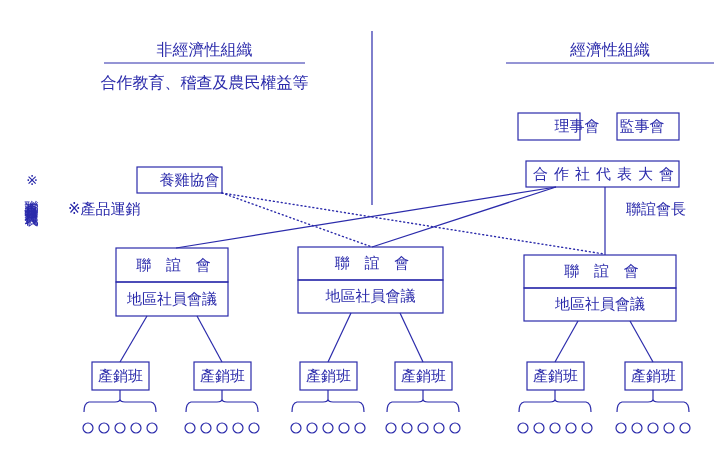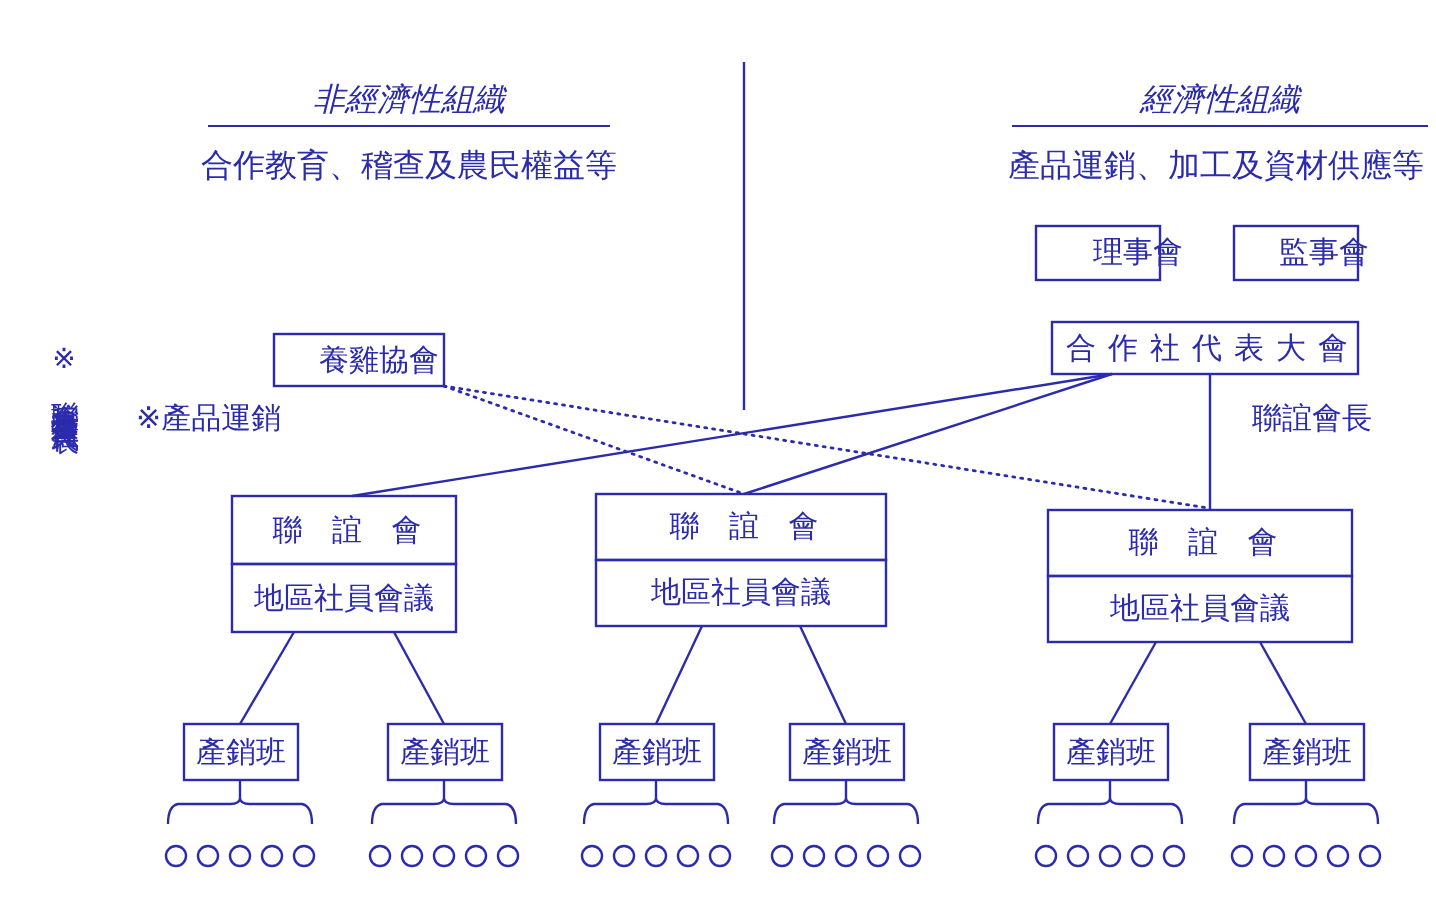--- a/index.html
+++ b/index.html
@@ -26,21 +26,20 @@
   }
   .txt {
     position: absolute;
     color: #2b2bab;
     white-space: nowrap;
     line-height: 1;
   }
   .hdr-title {
     font-size: 16px;
     text-align: center;
-    font-style: italic;
   }
   .hdr-sub {
     font-size: 16px;
     text-align: center;
   }
   .boxlabel {
     position: absolute;
     display: flex;
     align-items: center;
     justify-content: center;
@@ -157,24 +156,23 @@
         <circle cx="653" cy="428" r="5"></circle>
         <circle cx="669" cy="428" r="5"></circle>
         <circle cx="685" cy="428" r="5"></circle>
     </g>
   </svg>
 
   <div class="txt hdr-title" style="left:104px; top:42px; width:201px;">非經濟性組織</div>
   <div class="txt hdr-sub" style="left:84px; top:75px; width:241px;">合作教育、稽查及農民權益等</div>
 
   <div class="txt hdr-title" style="left:506px; top:42px; width:208px;text-align:center;">經濟性組織</div>
-  <div class="txt hdr-sub" style="left:498px; top:75px; width:220px;">產品運銷、加工及資材供應等</div>
 
-  <div class="boxlabel" style="left:538px; top:113px; width:62px; height:27px;">理事會</div>
-  <div class="boxlabel" style="left:617px; top:113px; width:50px; height:27px;padding-left:20px;">監事會</div>
+  <div class="boxlabel" style="left:518px; top:113px; width:62px; height:27px;padding-left:28px;">理事會</div>
+  <div class="boxlabel" style="left:617px; top:113px; width:50px; height:27px;">監事會</div>
 
   <div class="boxlabel spaced-wide" style="left:530px; top:161px; width:153px; height:26px;">合作社代表大會</div>
 
   <div class="boxlabel" style="left:137px; top:167px; width:105px; height:26px;">養雞協會</div>
 
   <div class="txt note-small" style="left:68px; top:202px;">※產品運銷</div>
 
   <div class="txt note-small" style="left:626px; top:202px;">聯誼會長</div>
 
   <div class="vert-note" style="left:22px; top:172px;">※聯誼會長為合作社當然社員代表</div>

